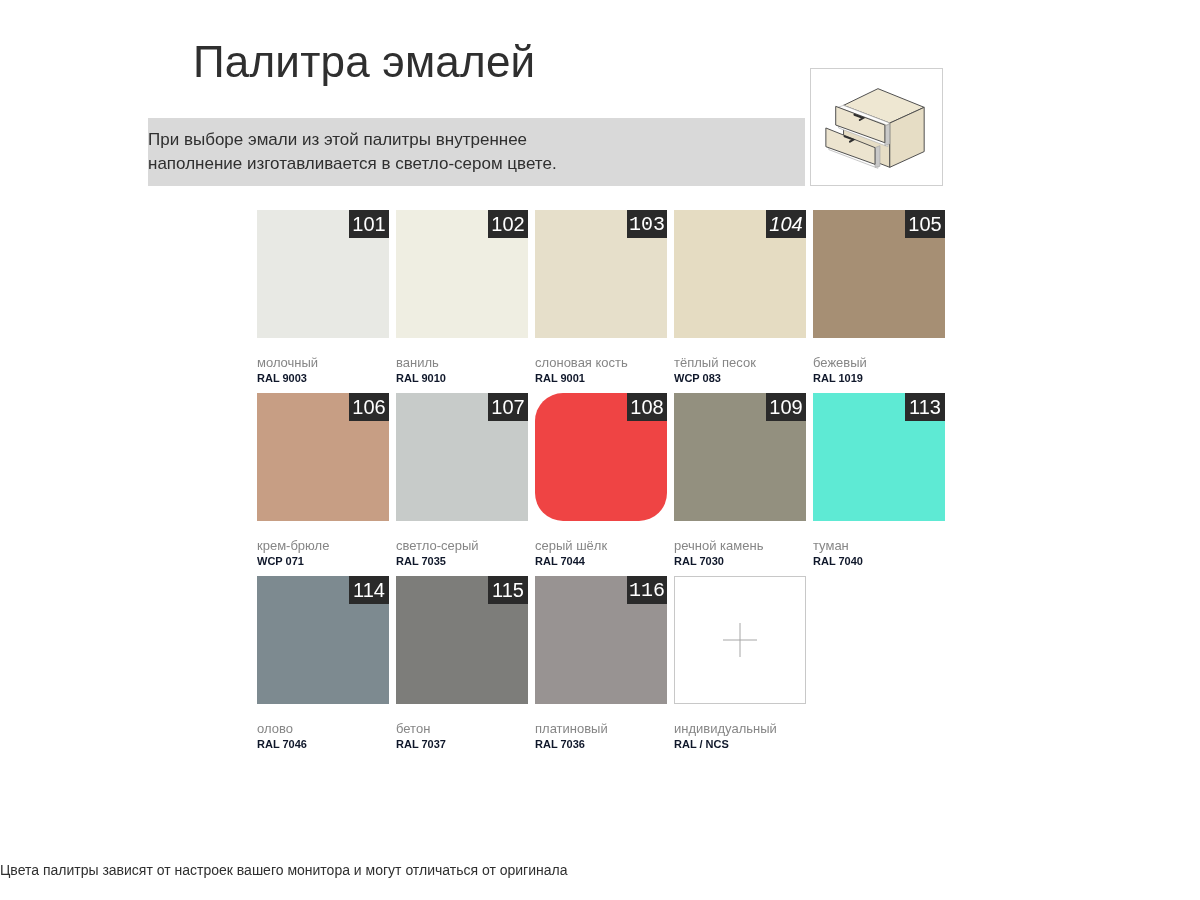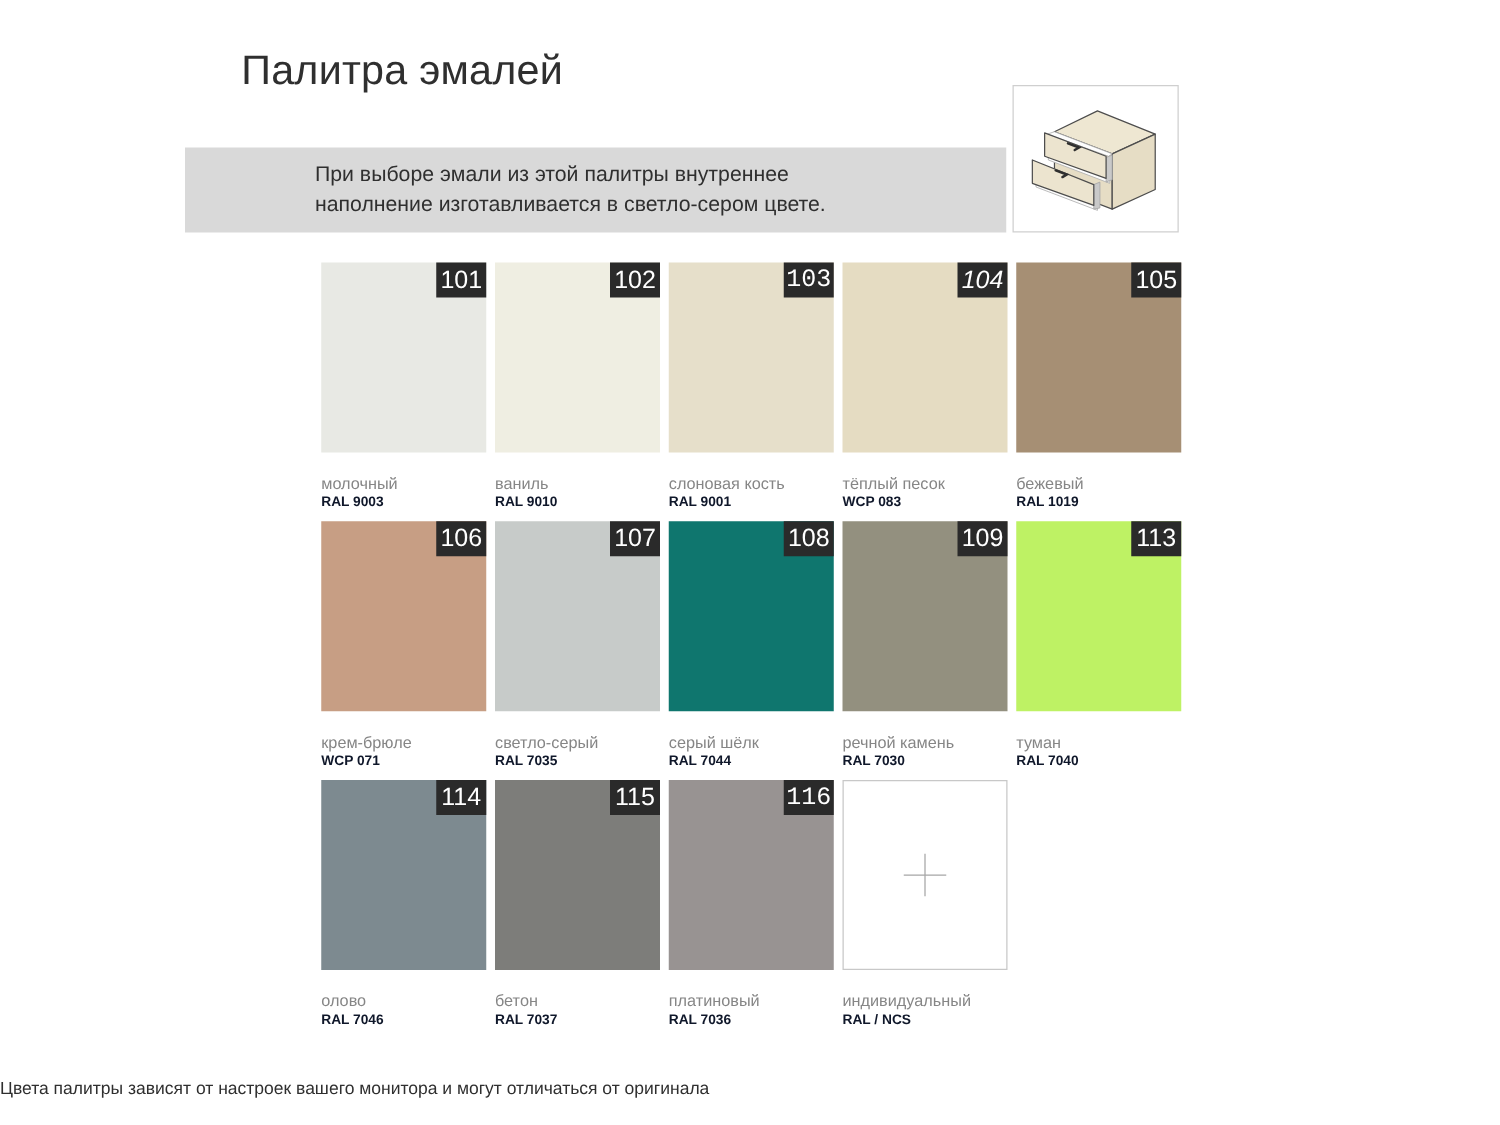--- a/index.html
+++ b/index.html
@@ -9,36 +9,35 @@
     width: 1200px;
     height: 900px;
     background: var(--page-bg, #fff);
     font-family: "Liberation Sans", "DejaVu Sans", sans-serif;
     overflow: hidden;
   }
   .page-title {
     position: absolute;
     left: 193px;
     top: 37px;
-    font-size: 33px;
+    font-size: 44px;
     font-weight: 400;
     color: var(--text-primary, #2f2f2f);
     letter-spacing: 0.2px;
   }
   .banner {
     position: absolute;
     left: 148px;
     top: 118px;
     width: 657px;
     height: 68px;
     background: var(--banner-bg, #d9d9d9);
     display: flex;
     flex-direction: column;
     justify-content: center;
-    padding-left: 104px;
   }
   .banner .line {
     font-size: 17px;
     line-height: 24px;
     color: var(--text-primary, #2f2f2f);
   }
   .icon-box {
     position: absolute;
     left: 810px;
     top: 68px;
@@ -62,21 +61,21 @@
     top: 210px;
     display: grid;
     grid-template-columns: repeat(5, 132px);
     column-gap: 7px;
     row-gap: 7px;
   }
   .cell { width: 132px; }
   .swatch {
     position: relative;
     width: 132px;
-    height: 152px;
+    height: 128px;
   }
   .badge {
     position: absolute;
     top: 0;
     right: 0;
     width: 40px;
     height: 28px;
     background: var(--badge-bg, #2a2a2a);
     color: var(--badge-text, #fff);
     font-size: 20px;
@@ -202,37 +201,37 @@
 
     <div class="cell">
       <div class="swatch" style="background: rgb(199, 203, 201);">
         <div class="badge">107</div>
       </div>
       <div class="name">светло-серый</div>
       <div class="code">RAL 7035</div>
     </div>
 
     <div class="cell">
-      <div class="swatch" style="background: #0f766e;">
+      <div class="swatch" style="background: #ef4444; border-radius: 28px;">
         <div class="badge">108</div>
       </div>
       <div class="name">серый шёлк</div>
       <div class="code">RAL 7044</div>
     </div>
 
     <div class="cell">
       <div class="swatch" style="background: rgb(147, 144, 127);">
         <div class="badge">109</div>
       </div>
       <div class="name">речной камень</div>
       <div class="code">RAL 7030</div>
     </div>
 
     <div class="cell">
-      <div class="swatch" style="background: #bef264;">
+      <div class="swatch" style="background: #5eead4;">
         <div class="badge">113</div>
       </div>
       <div class="name">туман</div>
       <div class="code">RAL 7040</div>
     </div>
 
     <div class="cell">
       <div class="swatch" style="background: rgb(125, 138, 144);">
         <div class="badge">114</div>
       </div>

